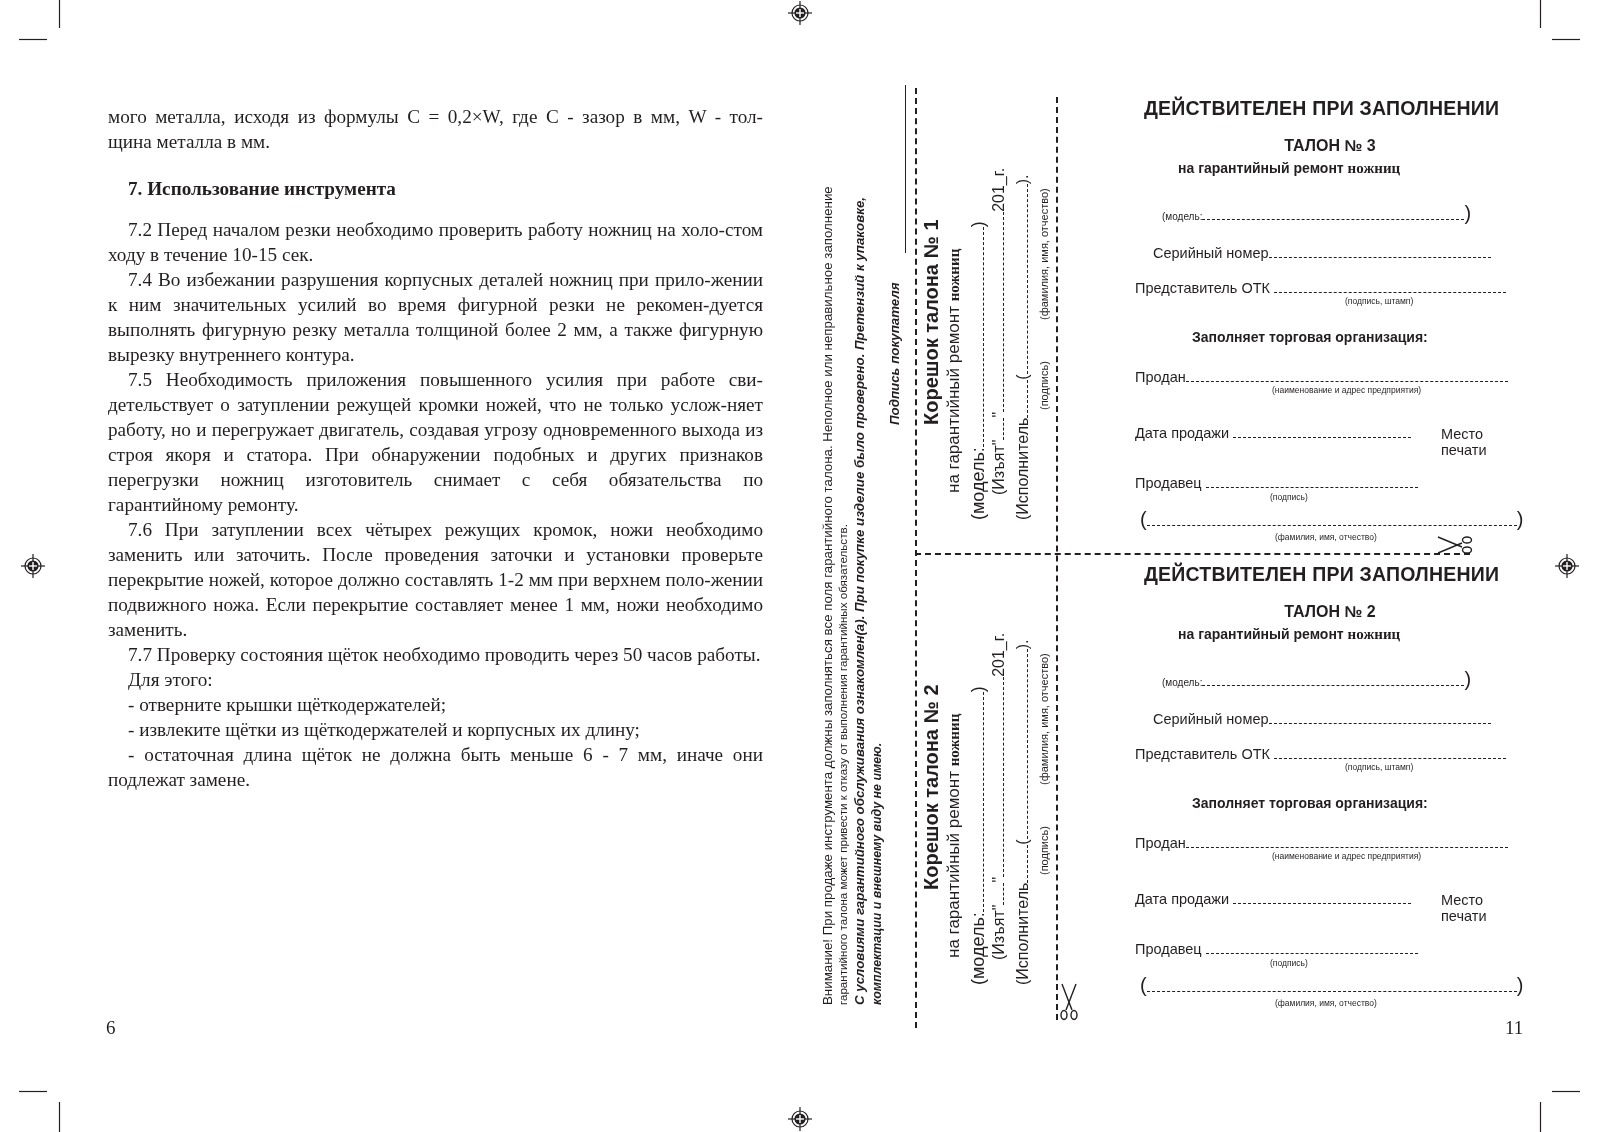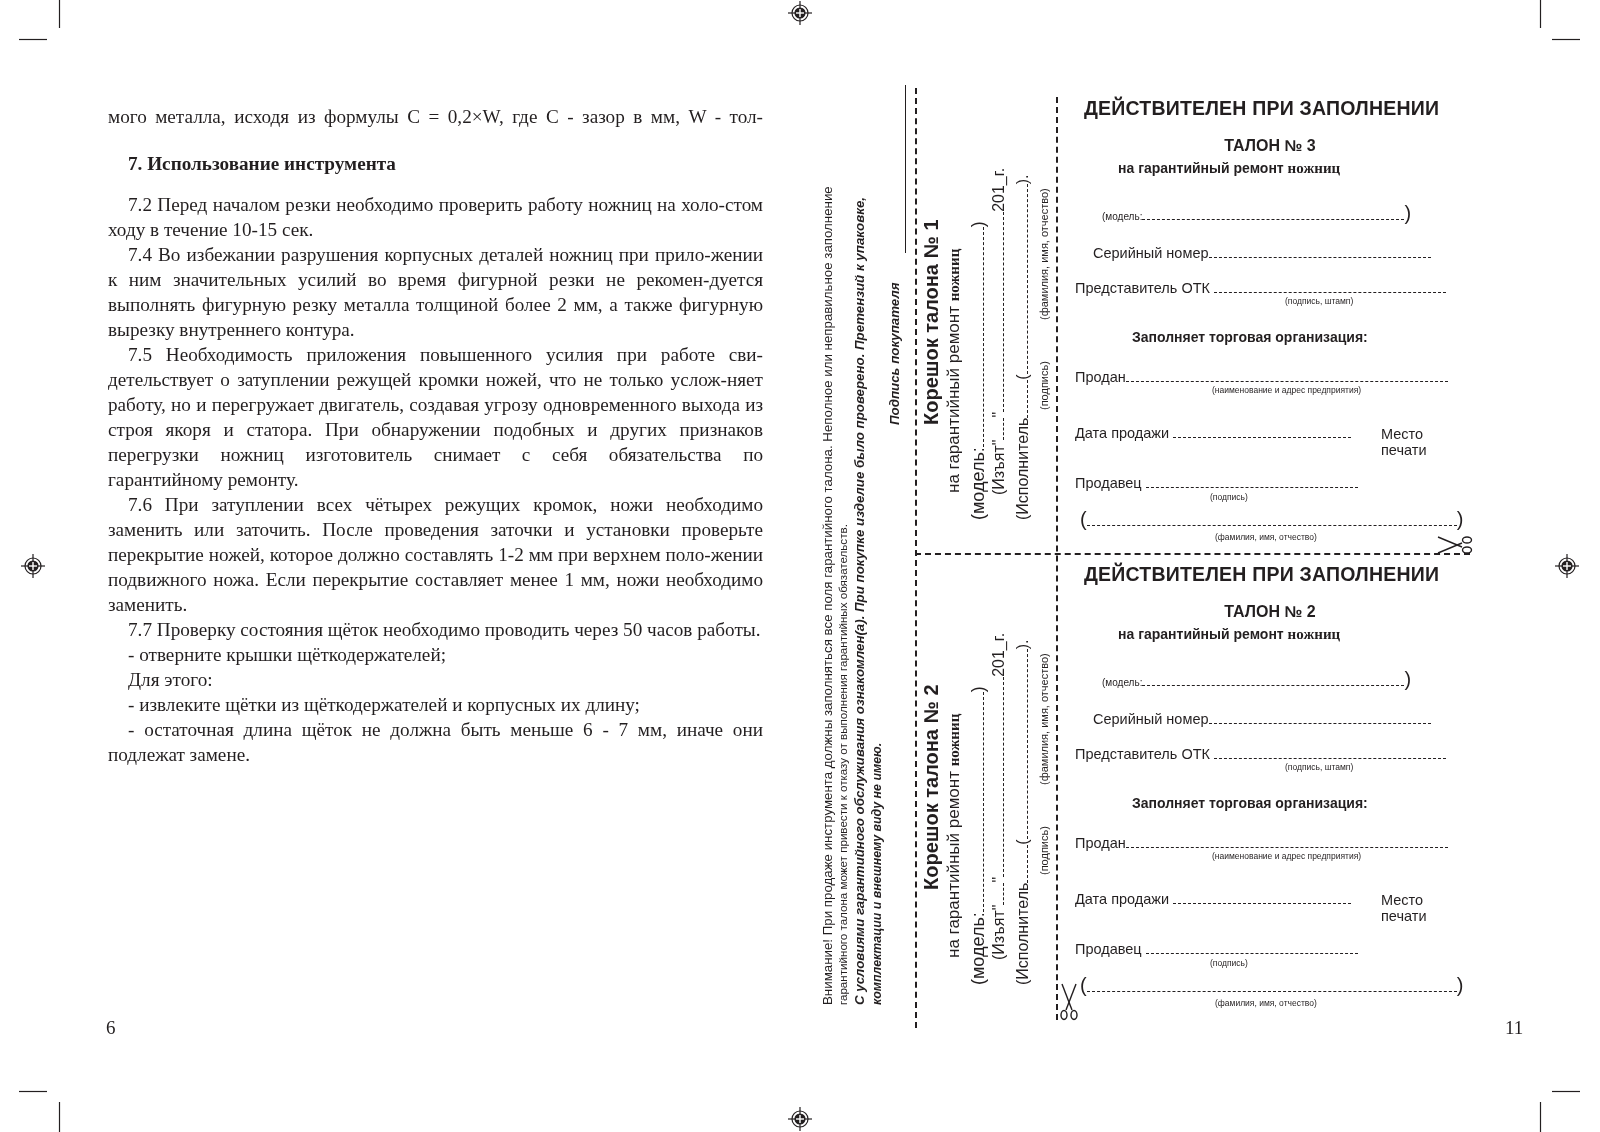--- a/index.html
+++ b/index.html
@@ -12,21 +12,21 @@
   .leftpage { left:108px; top:104px; width:655px; font-size:19.2px; line-height:25px; }
   .leftpage p { margin:0; text-align:justify; text-align-last:left; }
   .leftpage p.ind { text-indent:20px; }
   .leftpage h3 { margin:22px 0 16px 0; font-size:19.2px; font-weight:bold; padding-left:20px; line-height:25px; }
   .pagenum { font-size:19px; }
 
   
   .rot { position:absolute; transform-origin:0 0; transform:rotate(-90deg); white-space:nowrap; }
 
   
-  .coupon { position:absolute; left:1060px; width:420px; font-family:"Liberation Sans","DejaVu Sans",sans-serif; }
+  .coupon { position:absolute; left:1120px; width:420px; font-family:"Liberation Sans","DejaVu Sans",sans-serif; }
   .c-title { position:absolute; left:24px; font-weight:bold; font-size:19.5px; letter-spacing:0.2px; }
   .c-num { position:absolute; left:0; width:420px; text-align:center; font-weight:bold; font-size:16px; }
   .c-sub { position:absolute; left:58px; font-weight:bold; font-size:14px; }
   .c-sub .ser { font-family:"Liberation Serif","DejaVu Serif",serif; font-size:15px; }
   .row { position:absolute; font-size:14.5px; white-space:nowrap; }
   .small { font-size:10px; }
   .tiny { position:absolute; font-size:8.5px; white-space:nowrap;text-align:right; }
   .uline { display:inline-block; border-bottom:1.3px dashed #231f20; vertical-align:baseline; height:12px; }
   .dashv { position:absolute; width:0; border-left:2px dashed #231f20; }
   .dashh { position:absolute; height:0; border-top:2px dashed #231f20; }
@@ -75,28 +75,29 @@
       <circle cx="1567" cy="566" r="5" fill="#231f20"></circle>
     <line x1="1555" y1="566" x2="1579" y2="566"></line>
       <line x1="1567" y1="554" x2="1567" y2="578"></line>
     <line x1="1563" y1="566" x2="1571" y2="566" stroke="#fff" stroke-width="1.4"></line>
       <line x1="1567" y1="562" x2="1567" y2="570" stroke="#fff" stroke-width="1.4"></line>
   </g>
 </svg>
 
 <div class="abs leftpage serif">
   <p style="text-align-last:justify">мого металла, исходя из формулы C = 0,2×W, где C - зазор в мм, W - тол-</p>
+  <p>щина металла в мм.</p>
   <h3>7. Использование инструмента</h3>
   <p class="ind">7.2 Перед началом резки необходимо проверить работу ножниц на холо-стом ходу в течение 10-15 сек.</p>
   <p class="ind">7.4 Во избежании разрушения корпусных деталей ножниц при прило-жении к ним значительных усилий во время фигурной резки не рекомен-дуется выполнять фигурную резку металла толщиной более 2 мм, а также фигурную вырезку внутреннего контура.</p>
   <p class="ind">7.5 Необходимость приложения повышенного усилия при работе сви-детельствует о затуплении режущей кромки ножей, что не только услож-няет работу, но и перегружает двигатель, создавая угрозу одновременного выхода из строя якоря и статора. При обнаружении подобных и других признаков перегрузки ножниц изготовитель снимает с себя обязательства по гарантийному ремонту.</p>
   <p class="ind">7.6 При затуплении всех чётырех режущих кромок, ножи необходимо заменить или заточить. После проведения заточки и установки проверьте перекрытие ножей, которое должно составлять 1-2 мм при верхнем поло-жении подвижного ножа. Если перекрытие составляет менее 1 мм, ножи необходимо заменить.</p>
   <p class="ind">7.7 Проверку состояния щёток необходимо проводить через 50 часов работы.</p>
+  <p class="ind">Для этого:</p>
   <p class="ind">- отверните крышки щёткодержателей;</p>
-  <p class="ind">Для этого:</p>
   <p class="ind">- извлеките щётки из щёткодержателей и корпусных их длину;</p>
   <p class="ind">- остаточная длина щёток не должна быть меньше 6 - 7 мм, иначе они подлежат замене.</p>
 </div>
 <div class="abs serif pagenum" style="left:106px;top:1017px">6</div>
 
 <div class="rot sans" style="left:820px;top:1005px;font-size:13.3px;">Внимание! При продаже инструмента должны заполняться все поля гарантийного талона. Неполное или неправильное заполнение</div>
 <div class="rot sans" style="left:836px;top:1005px;font-size:11.6px;">гарантийного талона может привести к отказу от выполнения гарантийных обязательств.</div>
 <div class="rot sans" style="left:852px;top:1005px;font-size:13.3px;font-weight:bold;font-style:italic;">С условиями гарантийного обслуживания ознакомлен(а). При покупке изделие было проверено. Претензий к  упаковке,</div>
 <div class="rot sans" style="left:870px;top:1005px;font-size:12.4px;font-weight:bold;font-style:italic;">комплектации и внешнему виду не имею.</div>
 <div class="rot sans" style="left:887px;top:425px;font-size:13.3px;font-weight:bold;font-style:italic;">Подпись покупателя</div>

